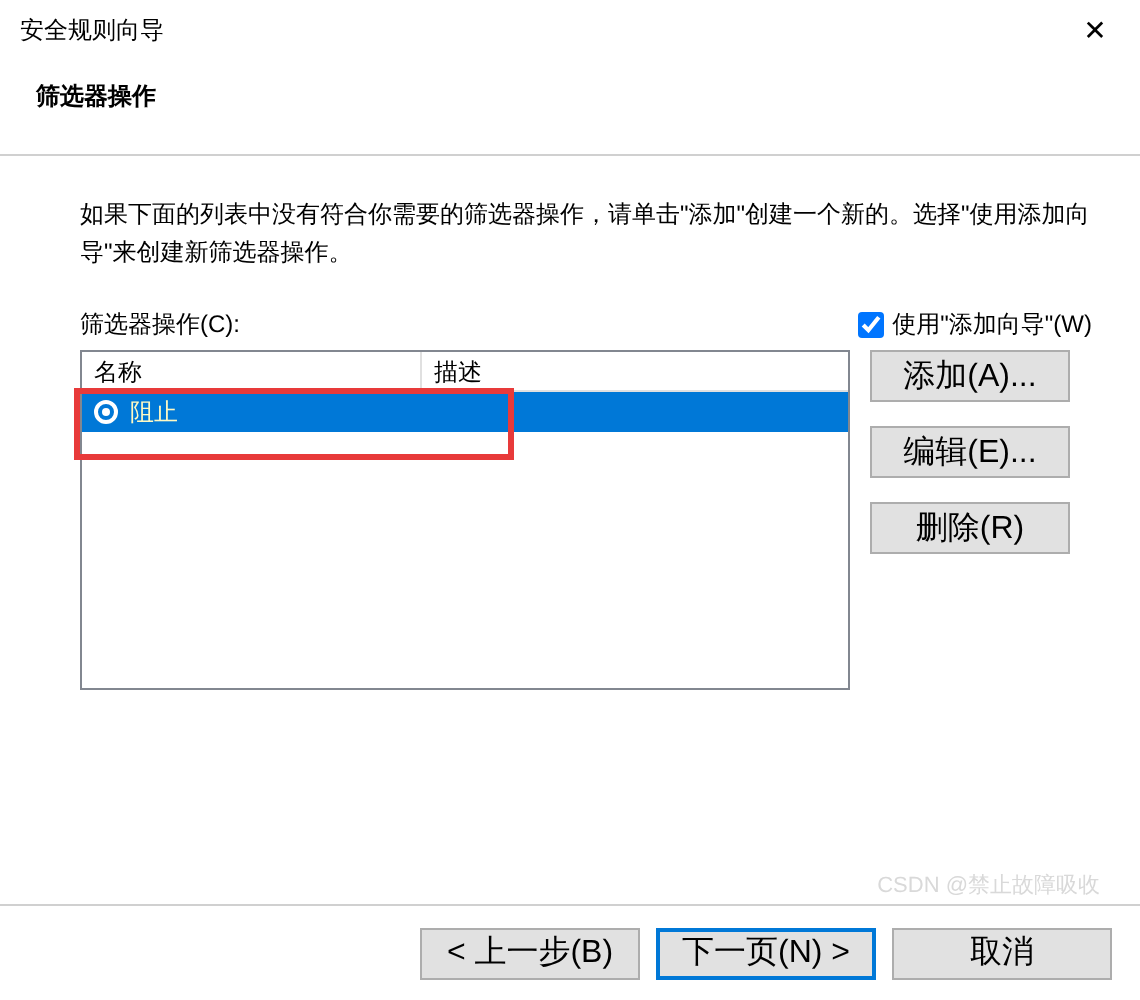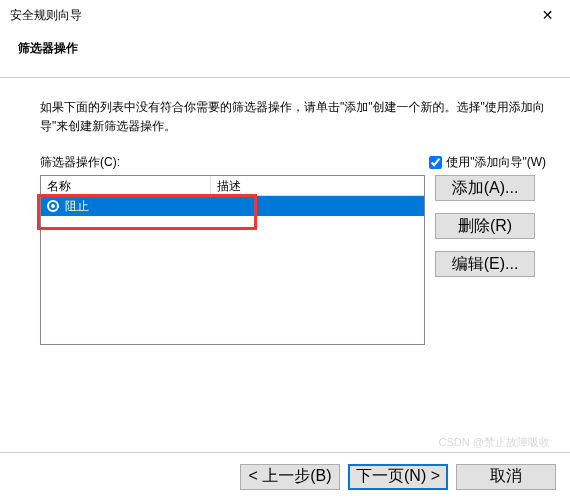--- a/index.html
+++ b/index.html
@@ -23,21 +23,21 @@
   .col-name { width: 170px; border-right: 1px solid #e0e0e0; }
   .col-desc { flex: 1; }
   .list-item { display: flex; align-items: center; height: 20px; background: #0078d7; color: #fef9c3; padding: 0 6px; gap: 6px; }
   .radio-dot { width: 12px; height: 12px; border: 2px solid #fff; border-radius: 50%; display: flex; align-items: center; justify-content: center; }
   .radio-dot::after { content: ""; width: 4px; height: 4px; background: #fff; border-radius: 50%; }
   .highlight-box { position: absolute; top: 18px; left: -4px; width: 220px; height: 36px; border: 3px solid #e83a3a; pointer-events: none; }
   .side-buttons { display: flex; flex-direction: column; gap: 12px; width: 100px; }
   .btn { height: 26px; border: 1px solid #adadad; background: #e1e1e1; font-size: 16px; cursor: pointer; display: flex; align-items: center; justify-content: center; }
   .btn.default { border: 2px solid #0078d7; }
   .footer { position: absolute; bottom: 0; left: 0; right: 0; height: 48px; border-top: 1px solid #d0d0d0; display: flex; align-items: center; justify-content: flex-end; padding: 0 14px; gap: 8px; }
-  .footer .btn { width: 100px; }
+  .footer .btn { width: 110px; }
   .watermark { position: absolute; bottom: 50px; right: 20px; color: #d9d9d9; font-size: 11px; pointer-events: none; }
 </style>
 </head>
 <body>
 
 <div class="titlebar">
   <span class="titlebar-title">安全规则向导</span>
   <div class="close-btn">
     <span>✕</span>
   </div>
@@ -66,22 +66,22 @@
       </div>
       <div class="list-item">
         <span class="radio-dot"></span>
         <span>阻止</span>
       </div>
       <div class="highlight-box"></div>
     </div>
 
     <div class="side-buttons">
       <button class="btn">添加(A)...</button>
+      <button class="btn">编辑(E)...</button>
       <button class="btn">删除(R)</button>
-      <button class="btn">编辑(E)...</button>
     </div>
   </div>
 </div>
 
 <div class="watermark">CSDN @禁止故障吸收</div>
 
 <div class="footer">
   <button class="btn">&lt; 上一步(B)</button>
   <button class="btn default">下一页(N) &gt;</button>
   <button class="btn">取消</button>

